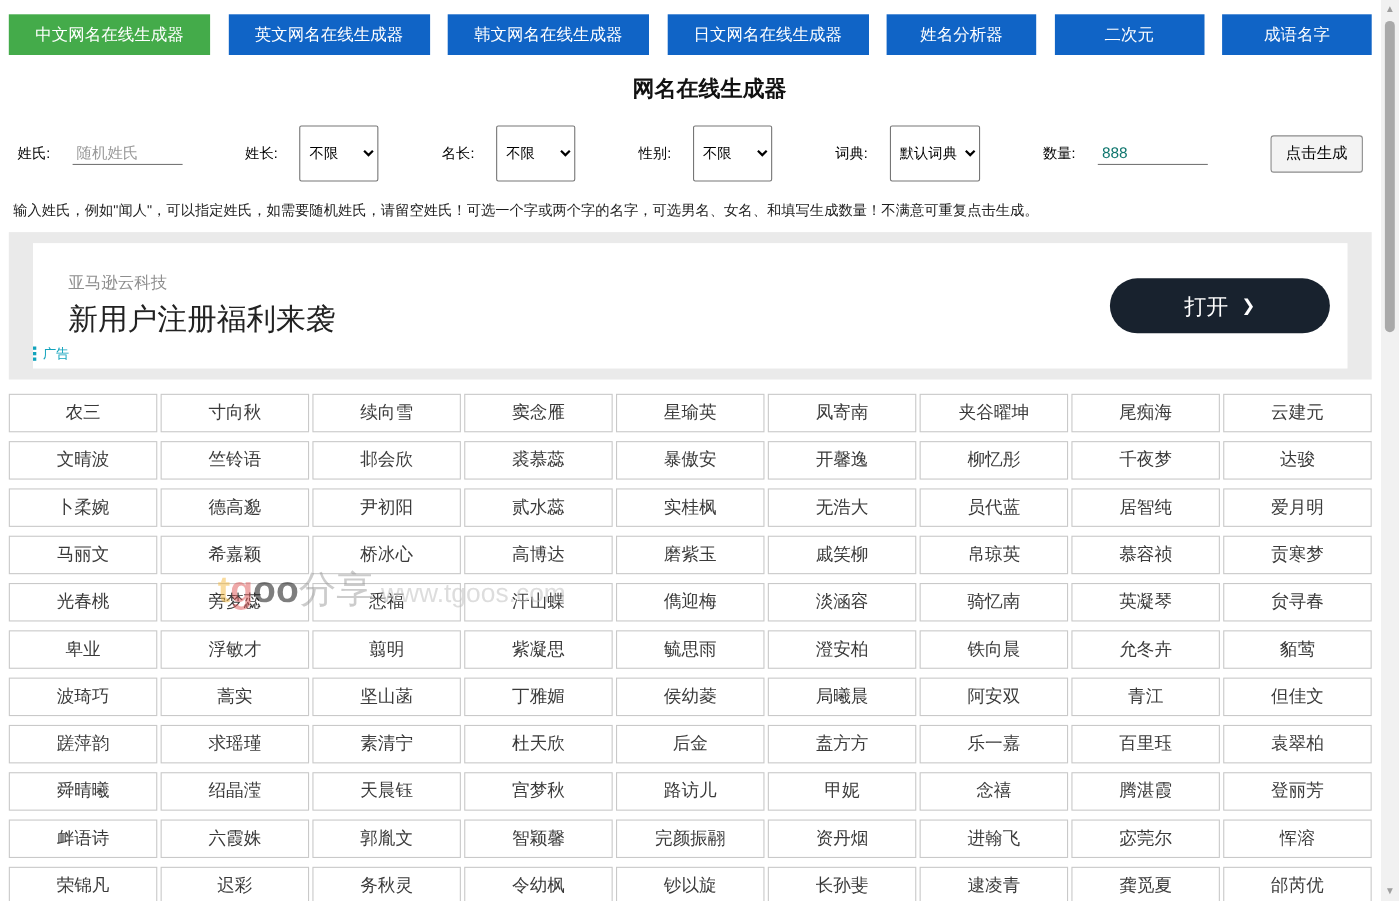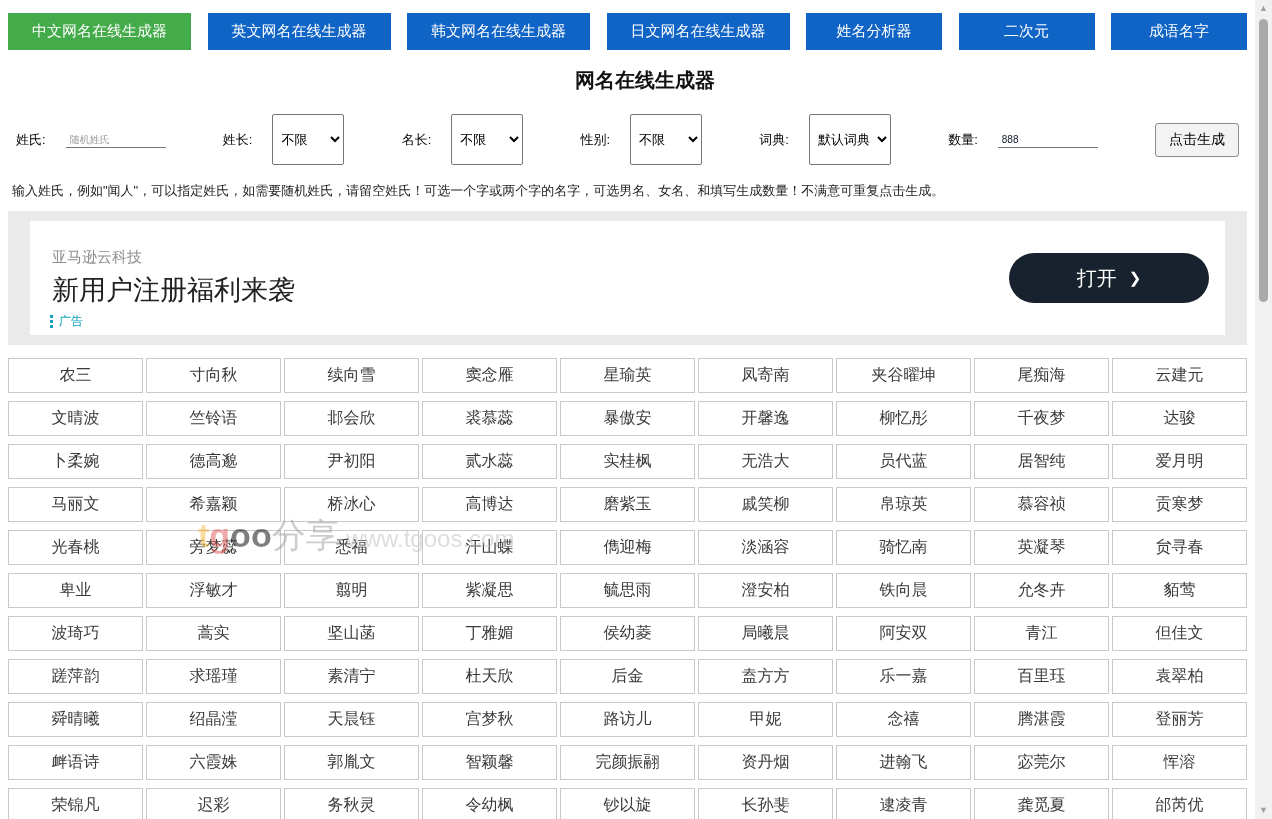--- a/index.html
+++ b/index.html
@@ -13,46 +13,46 @@
              background:#1064c6; color:#fff; font-size:15px;
              font-family:"Liberation Sans","DejaVu Sans",sans-serif; }
   .nav-btn.active { background:#44ab4a; }
 
   
   .page-title { text-align:center; font-size:20px; font-weight:bold; color:#111; margin-top:17px;margin-left:35px; }
 
   
   .form-row { display:flex; justify-content:space-between; align-items:center; margin:20px 16px 0; }
   .fgroup { display:flex; align-items:center; gap:20px; font-size:13px; color:#000; }
-  .uinput { border:none; border-bottom:1px solid #777; width:100px; font-size:10px;
-            color:#0f172a; padding:2px 4px; outline:none; background:transparent;
+  .uinput { border:none; border-bottom:1px solid #777; width:100px; font-size:14px;
+            color:#0f766e; padding:2px 4px; outline:none; background:transparent;
             font-family:"Liberation Sans","DejaVu Sans",sans-serif; }
   .uinput::placeholder { color:#9a9a9a; }
   select { font-size:13px; padding:16px 4px; border:1px solid #767676; border-radius:2px;
            background:#fff; min-width:72px;
            font-family:"Liberation Sans","DejaVu Sans",sans-serif; }
   .gen-btn { font-size:14px; padding:7px 13px; background:#f3f3f3; border:1px solid #8c8c8c;
              border-radius:3px; cursor:pointer; color:#000;
              font-family:"Liberation Sans","DejaVu Sans",sans-serif; }
 
   
   .instructions { margin:17px 0 0 12px; font-size:13px; color:#1c1c1c; }
 
   
   .ad { margin:11px 8px 0; background:#eaeaea; padding:10px 22px; height:134px; }
   .ad-card { position:relative; background:#fff; height:114px; display:flex;
-             align-items:center; justify-content:space-between; padding-left:22px; }
+             align-items:center; justify-content:space-between; padding-left:32px; }
   .ad-brand { font-size:15px; color:#8e8e8e; }
   .ad-headline { font-size:27px; color:#222; margin-top:5px; }
   .ad-cta { width:200px; height:50px; border-radius:26px; background:#18222e; color:#fff;
             border:none; display:flex; align-items:center; justify-content:center; gap:12px;
             font-size:20px; margin-right:16px; cursor:pointer;
             font-family:"Liberation Sans","DejaVu Sans",sans-serif; }
   .ad-cta .chev { font-size:15px; font-weight:bold; }
-  .ad-badge { position:absolute; left:20px; bottom:5px; display:flex; align-items:center;
+  .ad-badge { position:absolute; left:0; bottom:5px; display:flex; align-items:center;
               gap:6px; font-size:12px; color:#12a3bc; cursor:pointer; }
   .dots { width:3px; height:3px; background:#12a3bc; margin-bottom:10px;
           box-shadow:0 5px 0 #12a3bc, 0 10px 0 #12a3bc; }
 
   
   .grid { display:grid; grid-template-columns:repeat(9,1fr); gap:8px 3px; margin:13px 8px 0; }
   .cell { height:35px; border:1px solid #c9c9c9; background:#fff; display:flex;
           align-items:center; justify-content:center; font-size:16px; color:#3a3a3a;
           cursor:pointer; }
 

